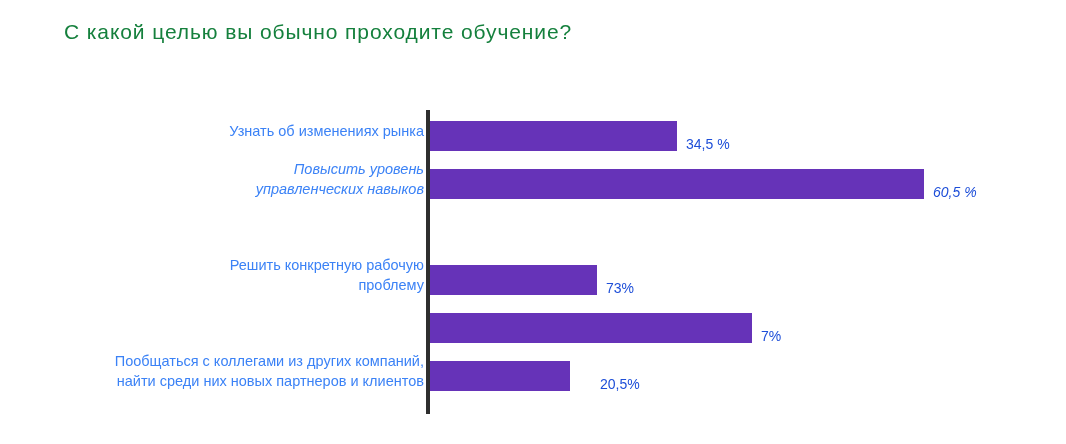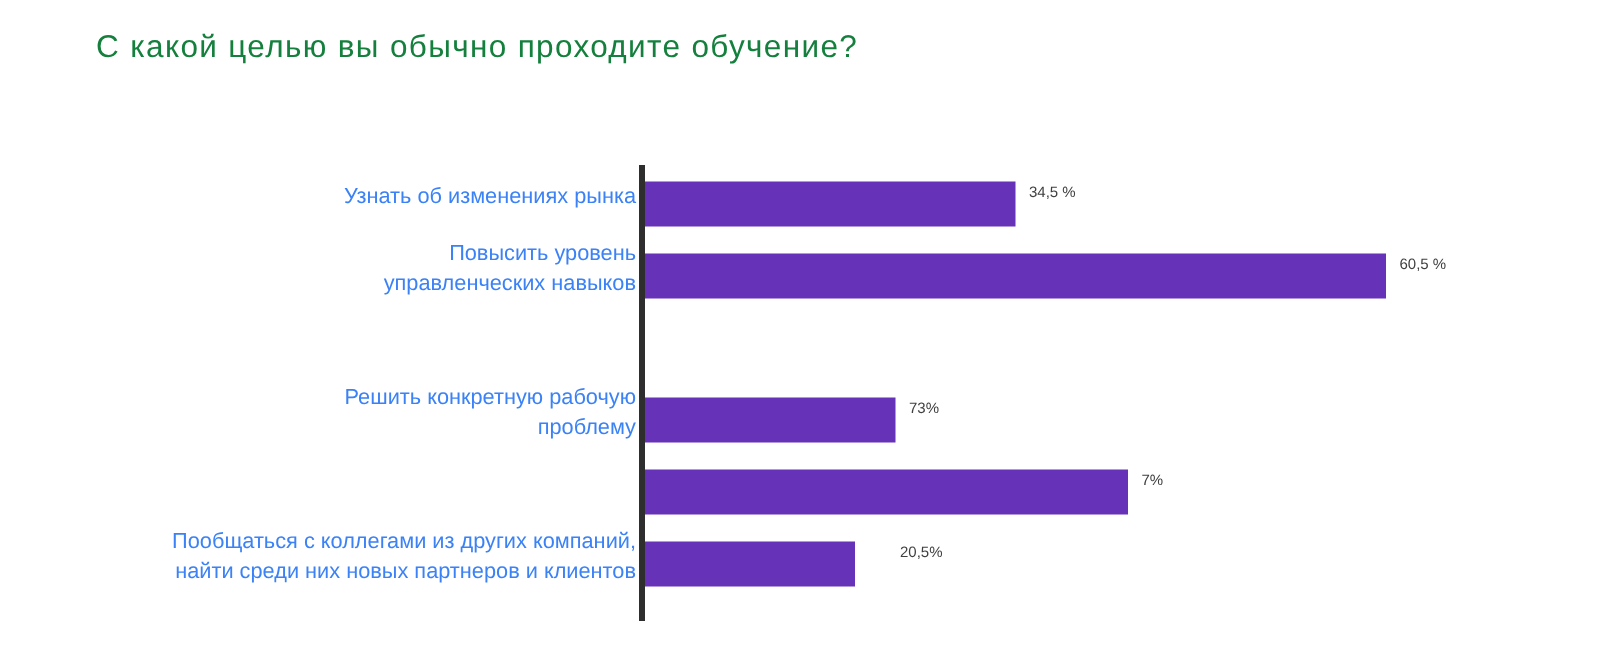--- a/index.html
+++ b/index.html
@@ -60,21 +60,21 @@
     width: 1066px;
     height: 312px;
   }
   .row {
     position: absolute;
     left: 0;
     width: 1066px;
     height: 48px;
   }
   .row-0 { top: 7px; }
-  .row-1 { top: 55px; }
+  .row-1 { top: 55px; font-style: italic; }
   .row-2 { top: 103px; }
   .row-3 { top: 151px; }
   .row-4 { top: 199px; }
   .row-5 { top: 247px; }
 
   .cat-label {
     position: absolute;
     right: 642px; 
     top: 0;
     width: 420px;
@@ -91,24 +91,24 @@
   .bar {
     position: absolute;
     left: 430px;
     top: 6px;
     height: 30px;
     background: #6633b8;
   }
 
   .bar-value {
     position: absolute;
-    top: 4px;
-    font-size: 10px;
+    top: 19px;
+    font-size: 14px;
     line-height: 20px;
-    color: #404040;
+    color: #1d4ed8;
     white-space: nowrap;
   }
 </style>
 </head>
 <body>
 
 <div class="page">
 
   <div class="chart-title">С какой целью  вы  обычно  проходите  обучение?</div>
 

